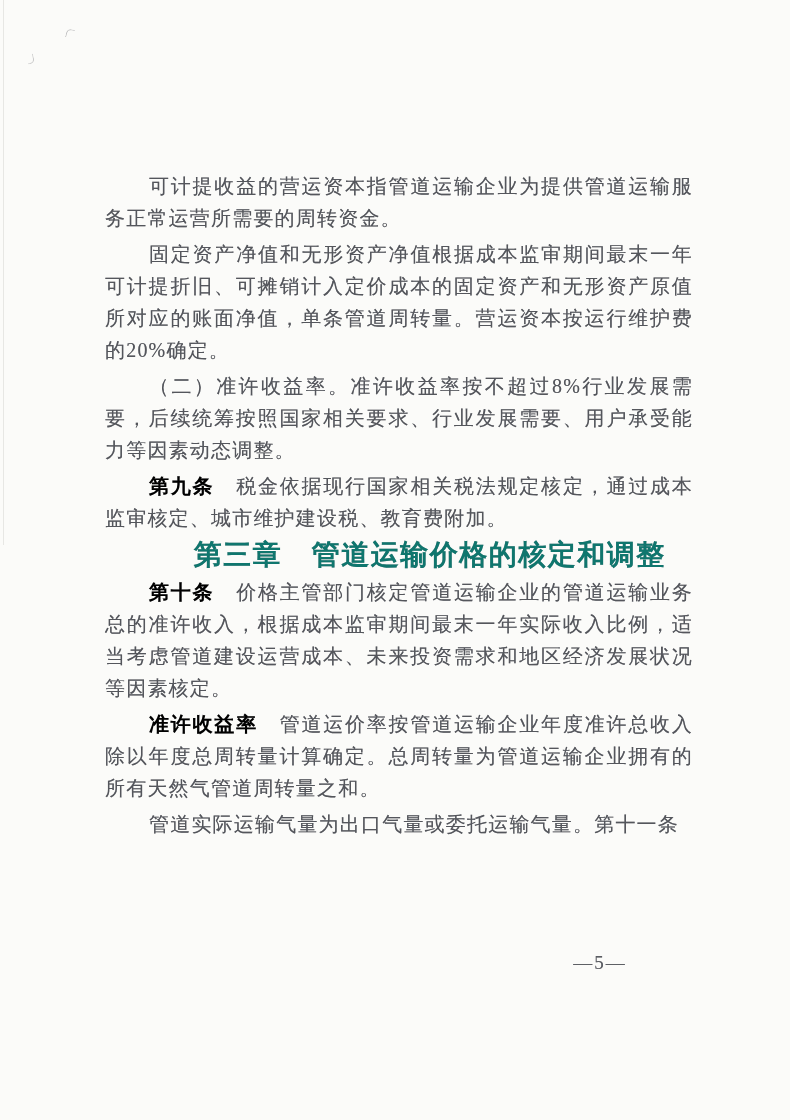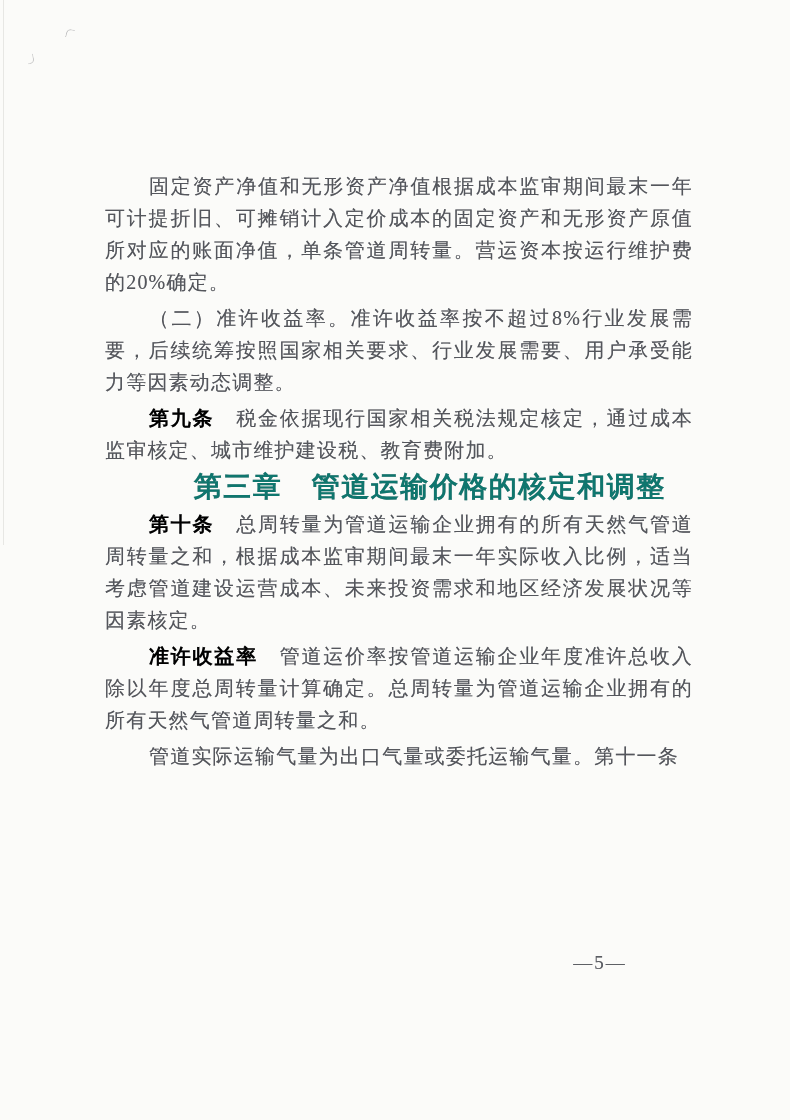--- a/index.html
+++ b/index.html
@@ -96,30 +96,31 @@
 <body>
 
 <div class="page">
 
   <div class="edge-line"></div>
   <div class="smudge-a"></div>
   <div class="smudge-b"></div>
 
   <div class="content">
 
+    <p>可计提收益的营运资本指管道运输企业为提供管道运输服务正常运营所需要的周转资金。</p>
 
     <p>固定资产净值和无形资产净值根据成本监审期间最末一年可计提折旧、可摊销计入定价成本的固定资产和无形资产原值所对应的账面净值，单条管道周转量。营运资本按运行维护费的20%确定。</p>
 
     <p>（二）准许收益率。准许收益率按不超过8%行业发展需要，后续统筹按照国家相关要求、行业发展需要、用户承受能力等因素动态调整。</p>
 
     <p><b class="lead">第九条</b><span>　税金依据现行国家相关税法规定核定，通过成本监审核定、城市维护建设税、教育费附加。</span></p>
 
     <p class="chapter">第三章　管道运输价格的核定和调整</p>
 
-    <p><b class="lead">第十条</b><span>　总周转量为管道运输企业拥有的所有天然气管道周转量之和，根据成本监审期间最末一年实际收入比例，适当考虑管道建设运营成本、未来投资需求和地区经济发展状况等因素核定。</span></p>
+    <p><b class="lead">第十条</b><span>　价格主管部门核定管道运输企业的管道运输业务总的准许收入，根据成本监审期间最末一年实际收入比例，适当考虑管道建设运营成本、未来投资需求和地区经济发展状况等因素核定。</span></p>
 
     <p><b class="lead">准许收益率</b><span>　管道运价率按管道运输企业年度准许总收入除以年度总周转量计算确定。总周转量为管道运输企业拥有的所有天然气管道周转量之和。</span></p>
 
 
     <p>管道实际运输气量为出口气量或委托运输气量。第十一条</p>
 
   </div>
 
   <div class="page-num">—5—</div>
 

